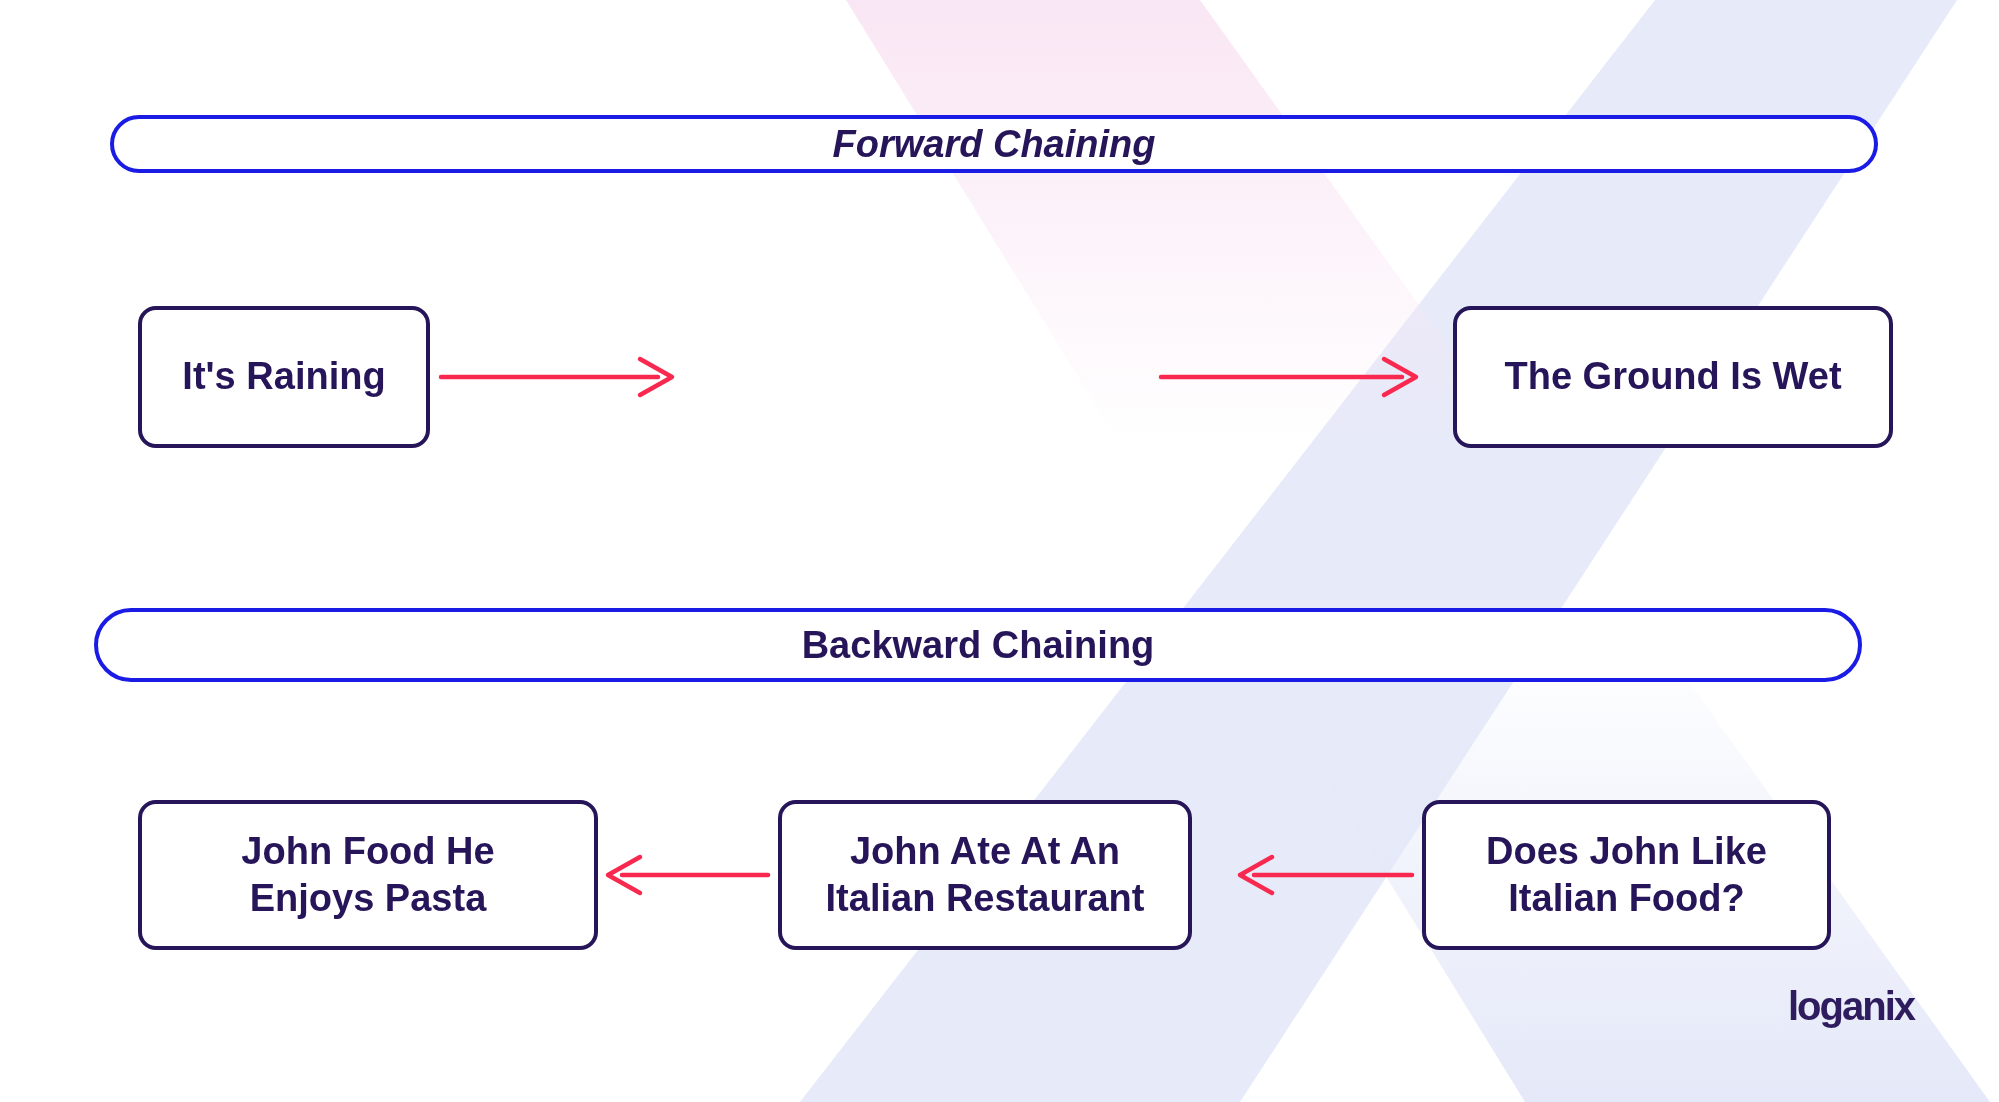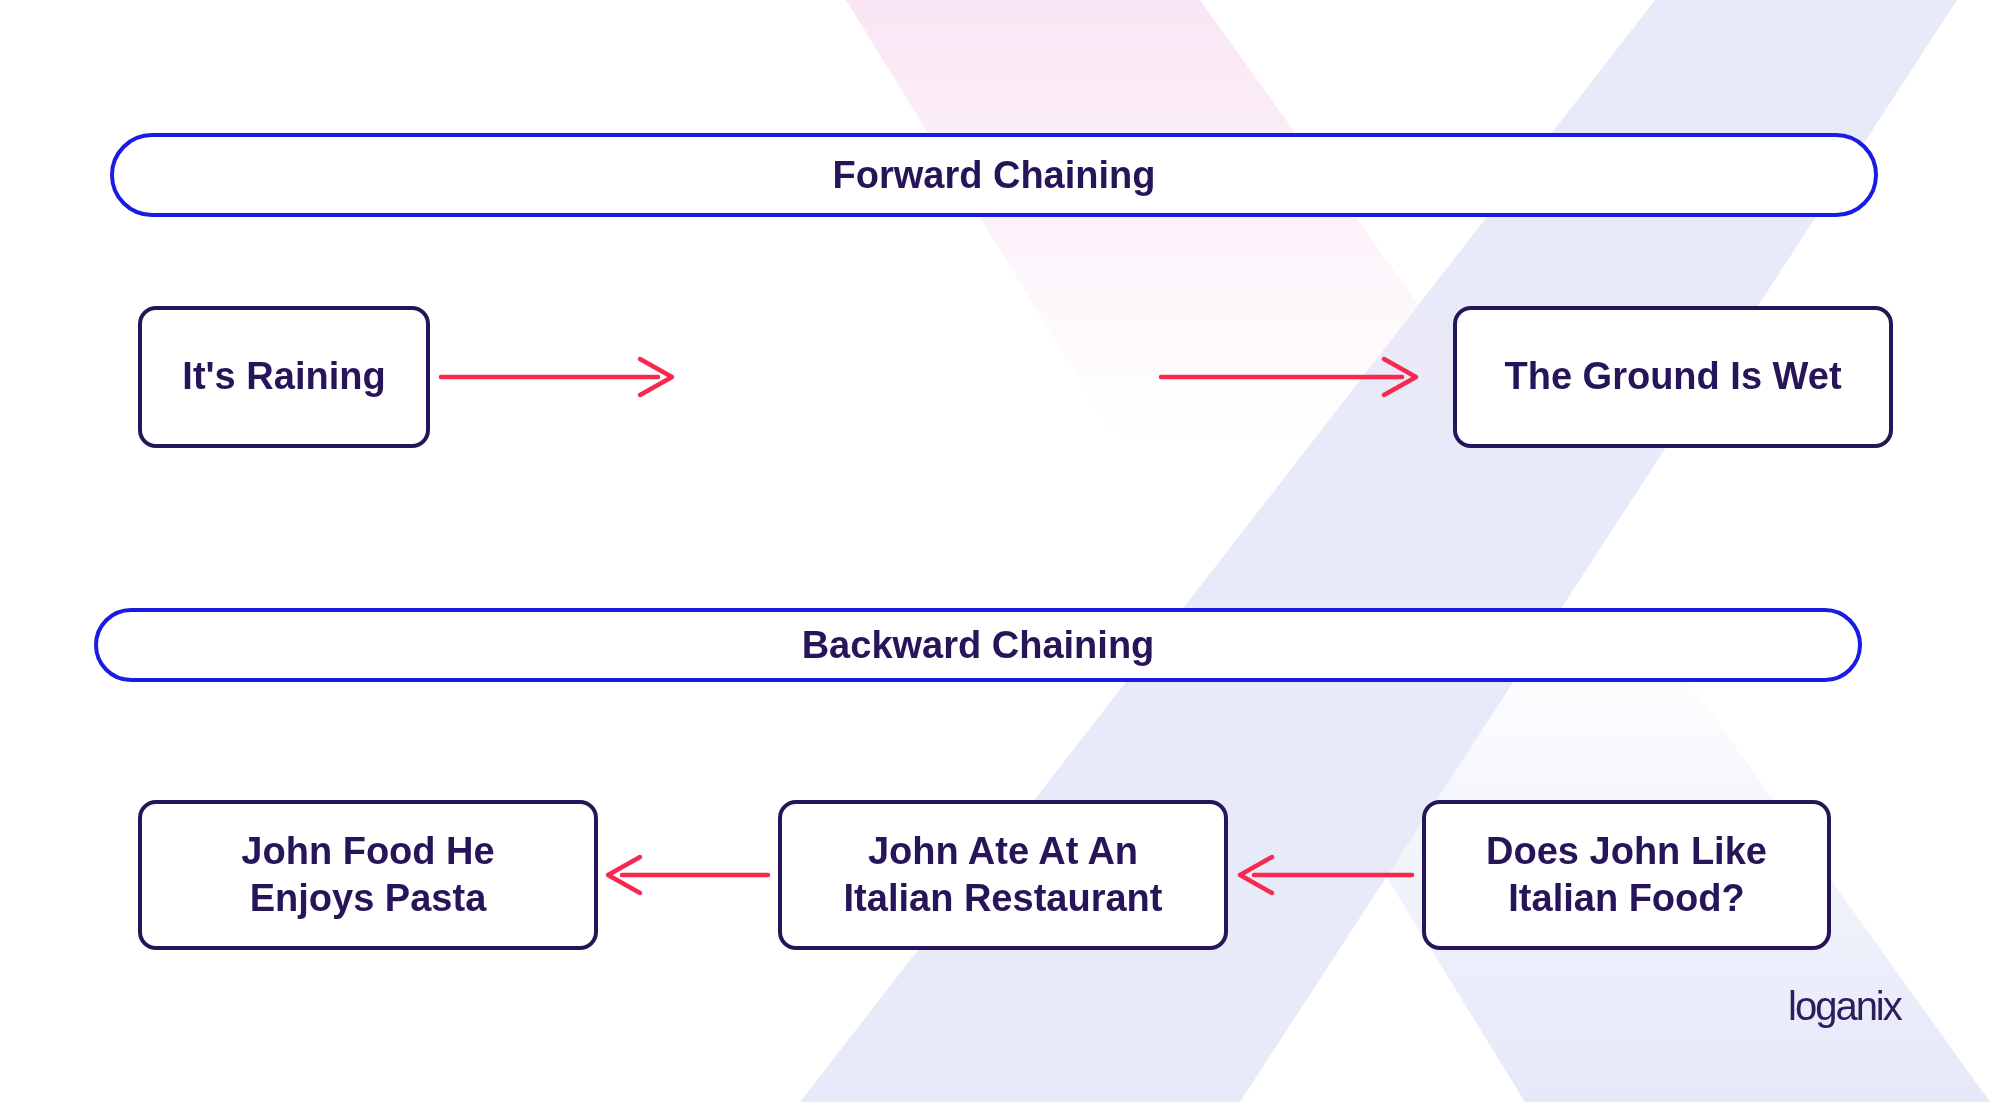--- a/index.html
+++ b/index.html
@@ -16,49 +16,49 @@
   .pill{
     position:absolute;
     box-sizing:border-box;
     border:4px solid var(--pill-border,#1a1be4);
     border-radius:44px;
     background:#fff;
     display:flex;align-items:center;justify-content:center;
     font-weight:700;font-size:38px;
     color:var(--navy,#27155a);
   }
-  .pill.forward{left:110px;top:133px;width:1768px;height:84px;}
+  .pill.forward{left:110px;top:115px;width:1768px;height:58px;font-style:italic;}
   .pill.backward{left:94px;top:608px;width:1768px;height:74px;}
   .node{
     position:absolute;
     box-sizing:border-box;
     border:4px solid var(--navy,#27155a);
     border-radius:18px;
     background:#fff;
     display:flex;align-items:center;justify-content:center;
     text-align:center;
     font-weight:700;font-size:38px;line-height:1.24;
     color:var(--navy,#27155a);
     white-space:pre-line;
   }
   .node.f1{left:138px;top:306px;width:292px;height:142px;}
   .node.f2{left:685px;top:306px;width:466px;height:142px;}
   .node.f3{left:1432px;top:306px;width:440px;height:142px;margin-left:21px;}
   .node.b1{left:138px;top:800px;width:460px;height:150px;}
-  .node.b2{left:778px;top:800px;width:450px;height:150px;}
+  .node.b2{left:778px;top:800px;width:414px;height:150px;}
   .node.b3{left:1422px;top:800px;width:409px;height:150px;}
   .arrow-svg path{
     stroke:var(--arrow,#f9284f);
     stroke-width:4.5;
     stroke-linecap:round;stroke-linejoin:round;
     fill:none;
   }
   .logo{
     position:absolute;left:1788px;top:984px;
-    font-weight:400;font-size:40px;letter-spacing:-2px;
+    font-weight:700;font-size:40px;letter-spacing:-2px;
     color:var(--logo,#2e1c5e);
   }
 </style>
 </head>
 <body>
 
 <div class="canvas">
 
   <svg class="bg-svg" viewBox="0 0 1999 1102" aria-hidden="true">
     <defs>

